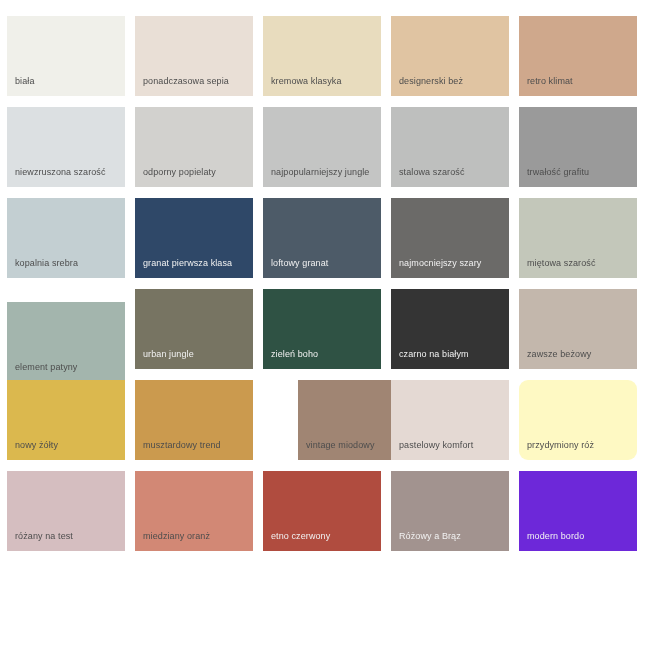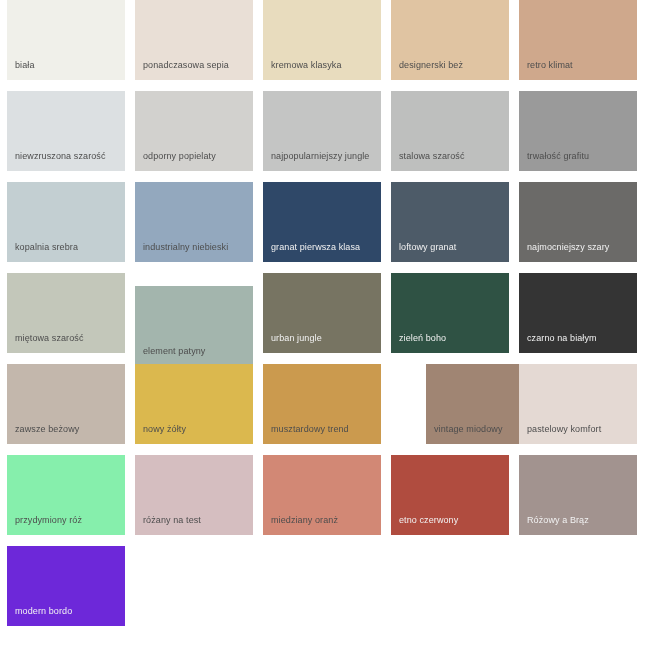--- a/index.html
+++ b/index.html
@@ -11,21 +11,21 @@
     width: 650px;
     height: 650px;
     background: #ffffff;
     font-family: "Liberation Sans", "DejaVu Sans", sans-serif;
     overflow: hidden;
   }
   #palette-grid {
     box-sizing: border-box;
     width: 530px;
     height: 650px;
-    padding: 0 7px;
+    padding: 16px 7px;
     display: grid;
     grid-template-columns: repeat(5, 118px);
     grid-template-rows: repeat(7, 80px);
     column-gap: 10px;
     row-gap: 11px;
     align-content: start;
     justify-content: start;
   }
   .swatch {
     position: relative;
@@ -78,23 +78,20 @@
     </div>
     <div class="swatch light" style="background-color: rgb(190, 191, 190);">
       <span class="swatch-label">stalowa szarość</span>
     </div>
     <div class="swatch light" style="background-color: rgb(154, 154, 154);">
       <span class="swatch-label">trwałość grafitu</span>
     </div>
     <div class="swatch light" style="background-color: rgb(195, 207, 210);">
       <span class="swatch-label">kopalnia srebra</span>
     </div>
-    <div class="swatch light" style="background-color: rgb(147, 168, 190);">
-      <span class="swatch-label">industrialny niebieski</span>
-    </div>
     <div class="swatch dark" style="background-color: rgb(47, 72, 104);">
       <span class="swatch-label">granat pierwsza klasa</span>
     </div>
     <div class="swatch dark" style="background-color: rgb(77, 91, 104);">
       <span class="swatch-label">loftowy granat</span>
     </div>
     <div class="swatch dark" style="background-color: rgb(107, 106, 104);">
       <span class="swatch-label">najmocniejszy szary</span>
     </div>
     <div class="swatch light" style="background-color: rgb(195, 199, 186);">
@@ -120,21 +117,21 @@
     </div>
     <div class="swatch light" style="background-color: rgb(203, 154, 78);">
       <span class="swatch-label">musztardowy trend</span>
     </div>
     <div class="swatch light" style="background-color: rgb(160, 133, 115); margin-left: 35px;">
       <span class="swatch-label">vintage miodowy</span>
     </div>
     <div class="swatch light" style="background-color: rgb(228, 217, 211);">
       <span class="swatch-label">pastelowy komfort</span>
     </div>
-    <div class="swatch light" style="background-color: #86efac;">
+    <div class="swatch light" style="background-color: #fef9c3; border-radius: 9px;">
       <span class="swatch-label">przydymiony róż</span>
     </div>
     <div class="swatch light" style="background-color: rgb(213, 190, 192);">
       <span class="swatch-label">różany na test</span>
     </div>
     <div class="swatch light" style="background-color: rgb(210, 136, 117);">
       <span class="swatch-label">miedziany oranż</span>
     </div>
     <div class="swatch dark" style="background-color: rgb(176, 76, 63);">
       <span class="swatch-label">etno czerwony</span>

